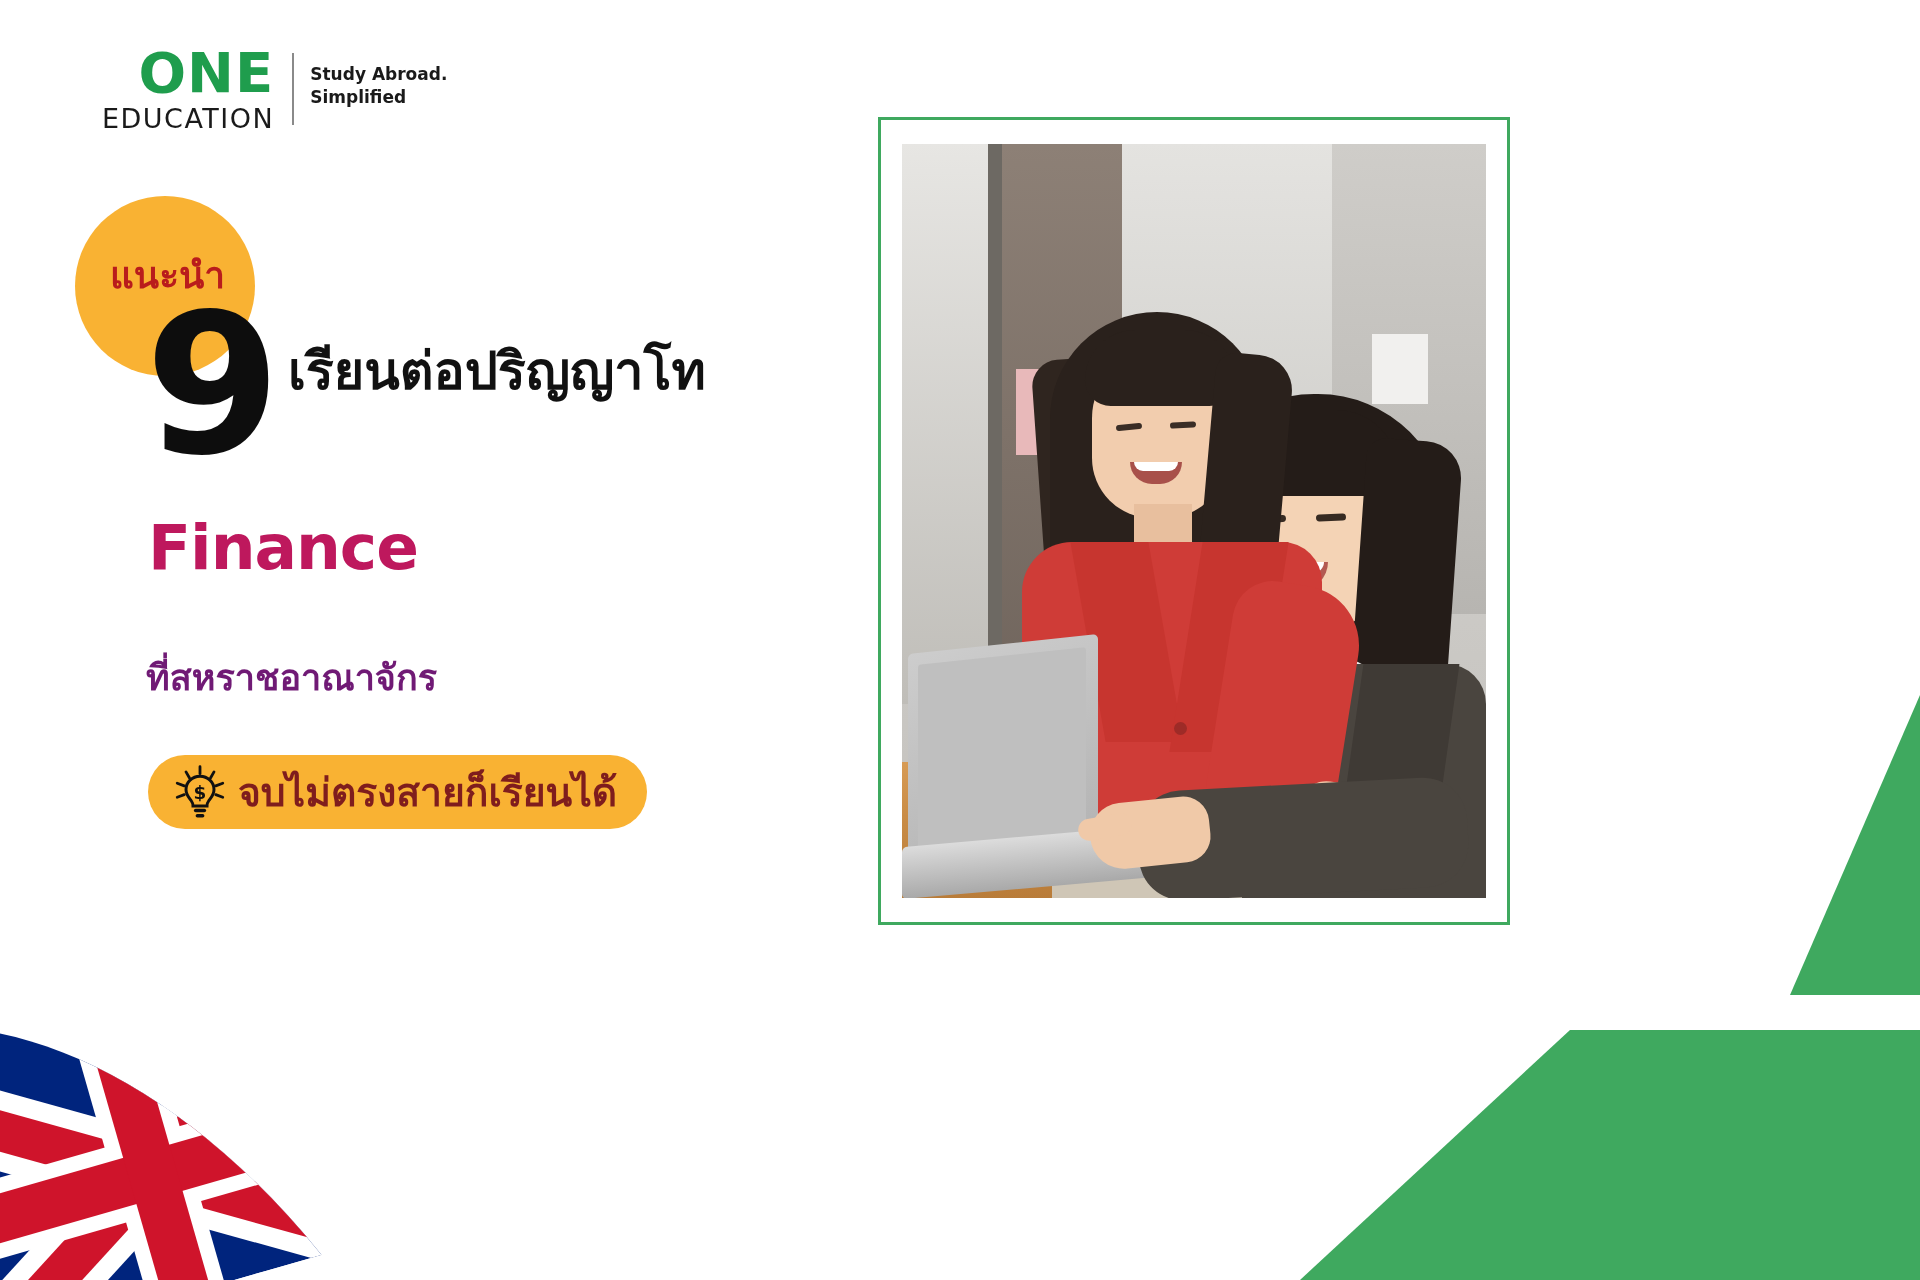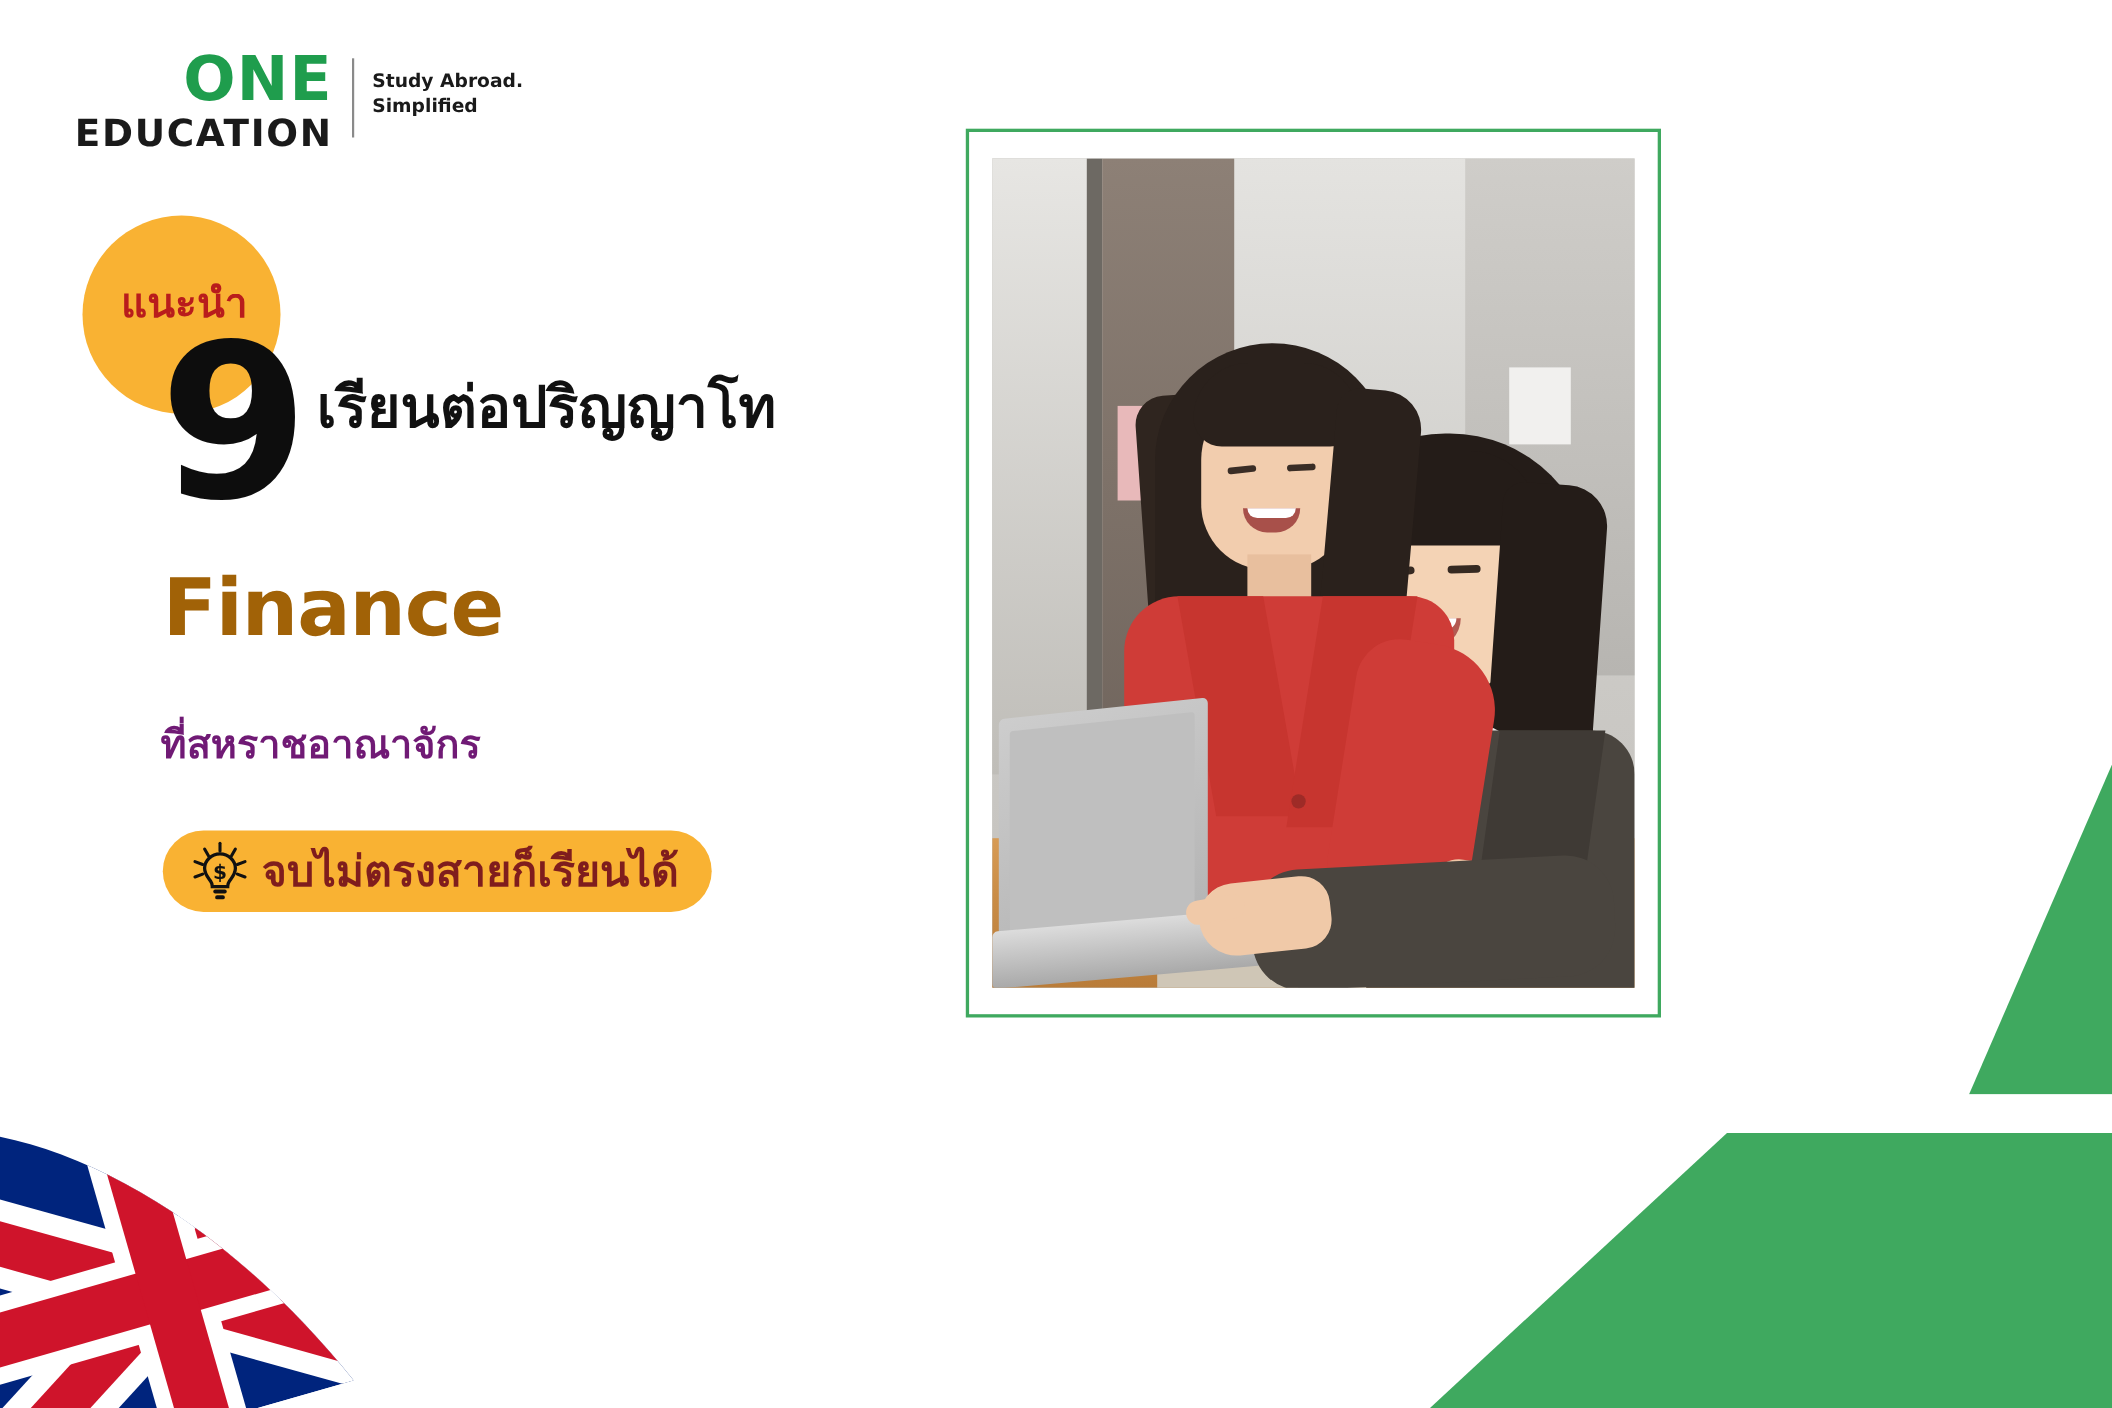--- a/index.html
+++ b/index.html
@@ -23,22 +23,22 @@
   }
 
   
   .logo{position:absolute;left:68px;top:45px;display:flex;align-items:flex-start;}
   .logo-words{display:flex;flex-direction:column;line-height:1;text-align:right;}
   .logo-one{
     font-size:56px;font-weight:bold;color:#1F9D4D;letter-spacing:1px;
     font-family:"DejaVu Sans",sans-serif;
   }
   .logo-education{
-    font-size:34px;font-weight:bold;color:#1a1a1a;letter-spacing:1.5px;
-    margin-top:4px;font-family:"DejaVu Sans",sans-serif;
+    font-size:27px;font-weight:normal;color:#1a1a1a;letter-spacing:1.5px;
+    margin-top:4px;font-family:"DejaVu Sans",sans-serif;margin-left:34px;
   }
   .logo-divider{
     width:2px;background:#8a8a8a;height:72px;margin:8px 16px 0 18px;
   }
   .logo-tagline{
     margin-top:18px;font-size:17px;font-weight:bold;color:#1a1a1a;
     line-height:1.35;font-family:"DejaVu Sans",sans-serif;
   }
 
   
@@ -56,21 +56,21 @@
     font-size:195px;font-weight:bold;color:#0d0d0d;
     font-family:"DejaVu Sans",sans-serif;line-height:1;letter-spacing:-4px;
   }
   .head-lines{
     position:absolute;left:288px;top:338px;
     font-size:52px;font-weight:bold;color:#111;line-height:1.28;
     font-family:"DejaVu Sans",sans-serif;
   }
   .finance{
     position:absolute;left:148px;top:516px;
-    font-size:72px;font-weight:bold;color:#a16207;
+    font-size:63px;font-weight:bold;color:#be185d;
     font-family:"DejaVu Sans",sans-serif;line-height:1;letter-spacing:-1px;
   }
   .country{
     position:absolute;left:146px;top:660px;
     font-size:36px;font-weight:bold;color:#701a75;
     font-family:"DejaVu Sans",sans-serif;line-height:1;
   }
 
   
   .pill{

